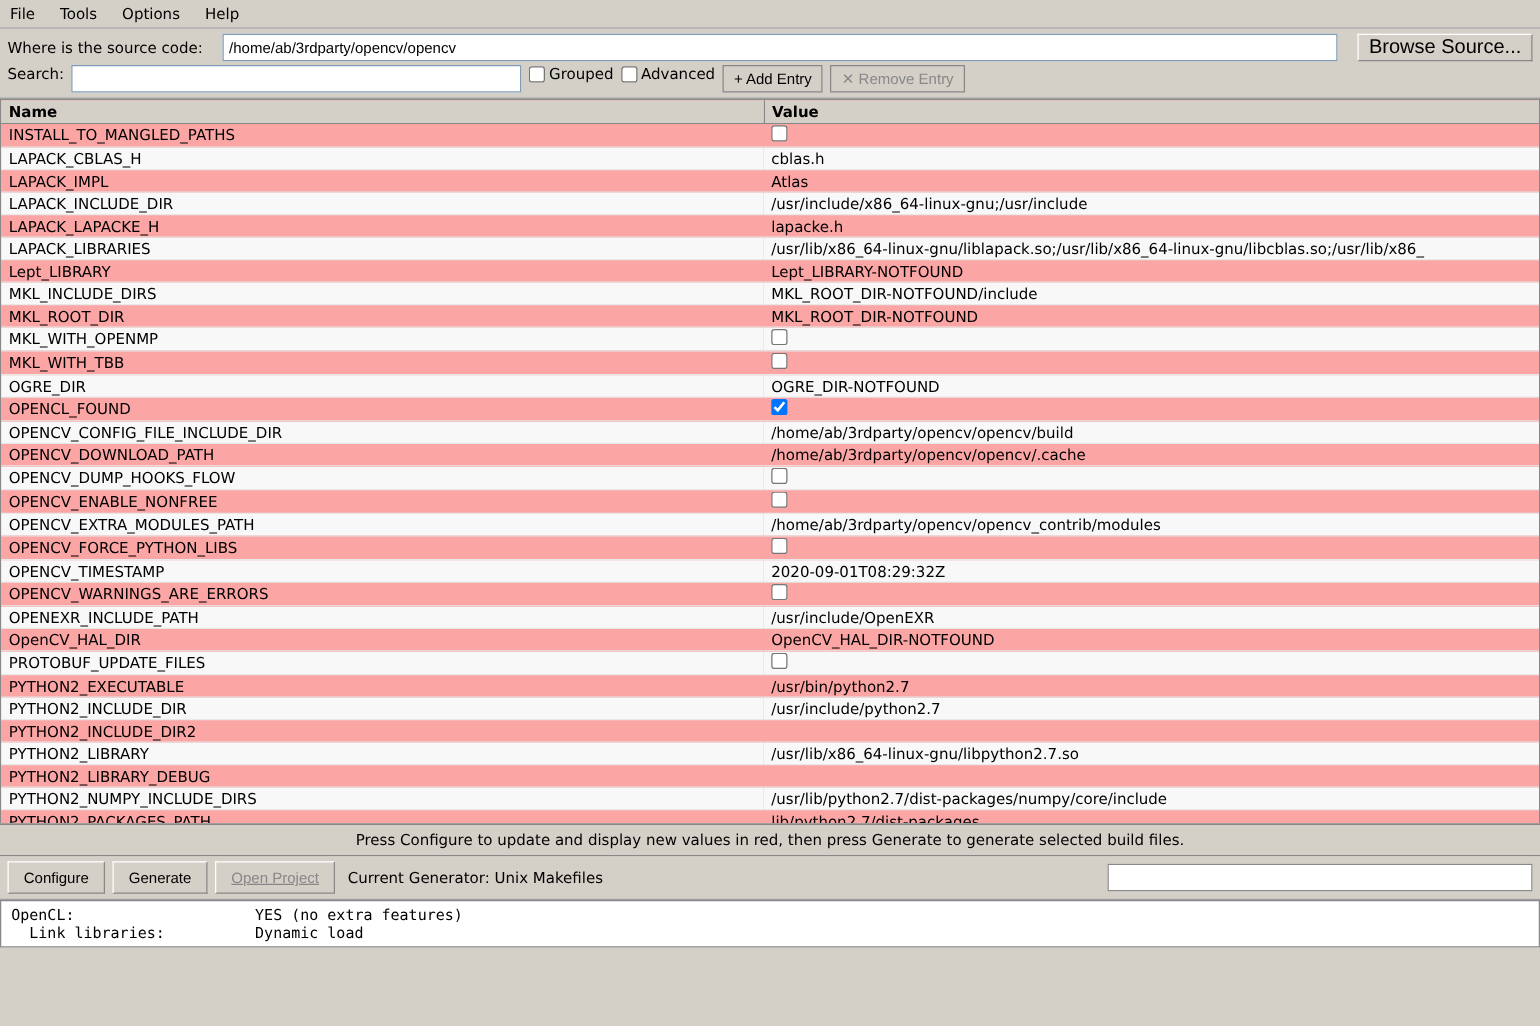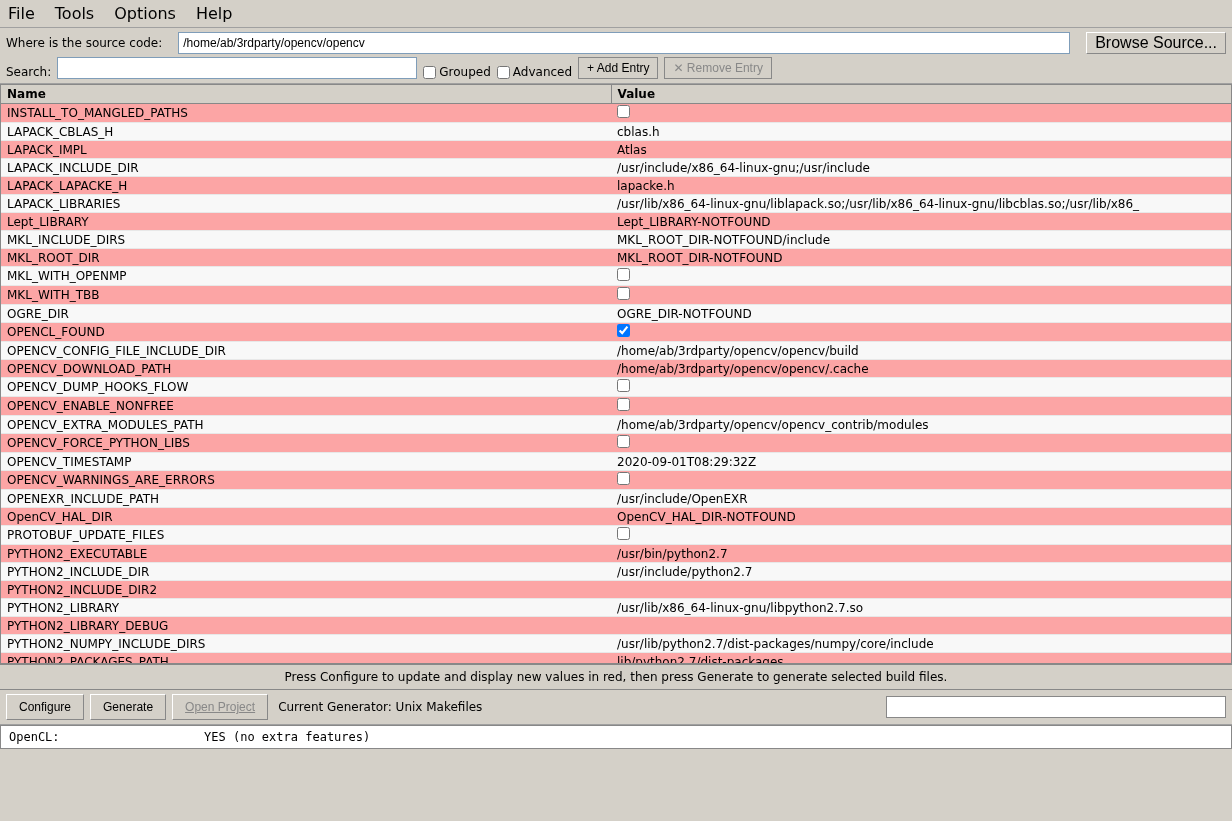--- a/index.html
+++ b/index.html
@@ -15,21 +15,21 @@
     .menubar {
       display: flex;
       background: #d4d0c8;
       padding: 2px 4px;
       border-bottom: 1px solid #a0a0a0;
       gap: 12px;
     }
     .menubar span {
       cursor: pointer;
       padding: 2px 4px;
-      font-size: 16px;
+      font-size: 12px;
     }
     .toolbar-area {
       background: #d4d0c8;
       padding: 4px 6px;
       border-bottom: 1px solid #a0a0a0;
     }
     .toolbar-row {
       display: flex;
       align-items: center;
       margin-bottom: 3px;
@@ -53,21 +53,21 @@
       font-size: 16px;
       background: #d4d0c8;
       border: 1px solid #888;
       border-top-color: #fff;
       border-left-color: #fff;
       cursor: pointer;
       white-space: nowrap;
     }
     .search-row {
       display: flex;
-      align-items: flex-end;
+      align-items: flex-start;
       gap: 6px;
     }
     .search-input {
       width: 360px;
       height: 22px;
       border: 1px solid #7f9db9;
       background: white;
       padding: 0 4px;
       font-size: 12px;
     }
@@ -365,13 +365,14 @@
 <div class="bottom-bar">
   <button class="bottom-btn">Configure</button>
   <button class="bottom-btn">Generate</button>
   <button class="bottom-btn disabled">Open Project</button>
   <span class="generator-label">Current Generator: Unix Makefiles</span>
   <input type="text" style="margin-left: auto; width: 340px; height: 22px; border: 1px solid rgb(136, 136, 136); background: white; font-size: 12px; padding: 0px 4px;">
 </div>
 
 <div class="bottom-output" id="output-area">
 <div class="output-text">OpenCL:                    YES (no extra features)</div>
+    <div class="output-text">  Link libraries:          Dynamic load</div>
   </div>
 
 </body></html>

